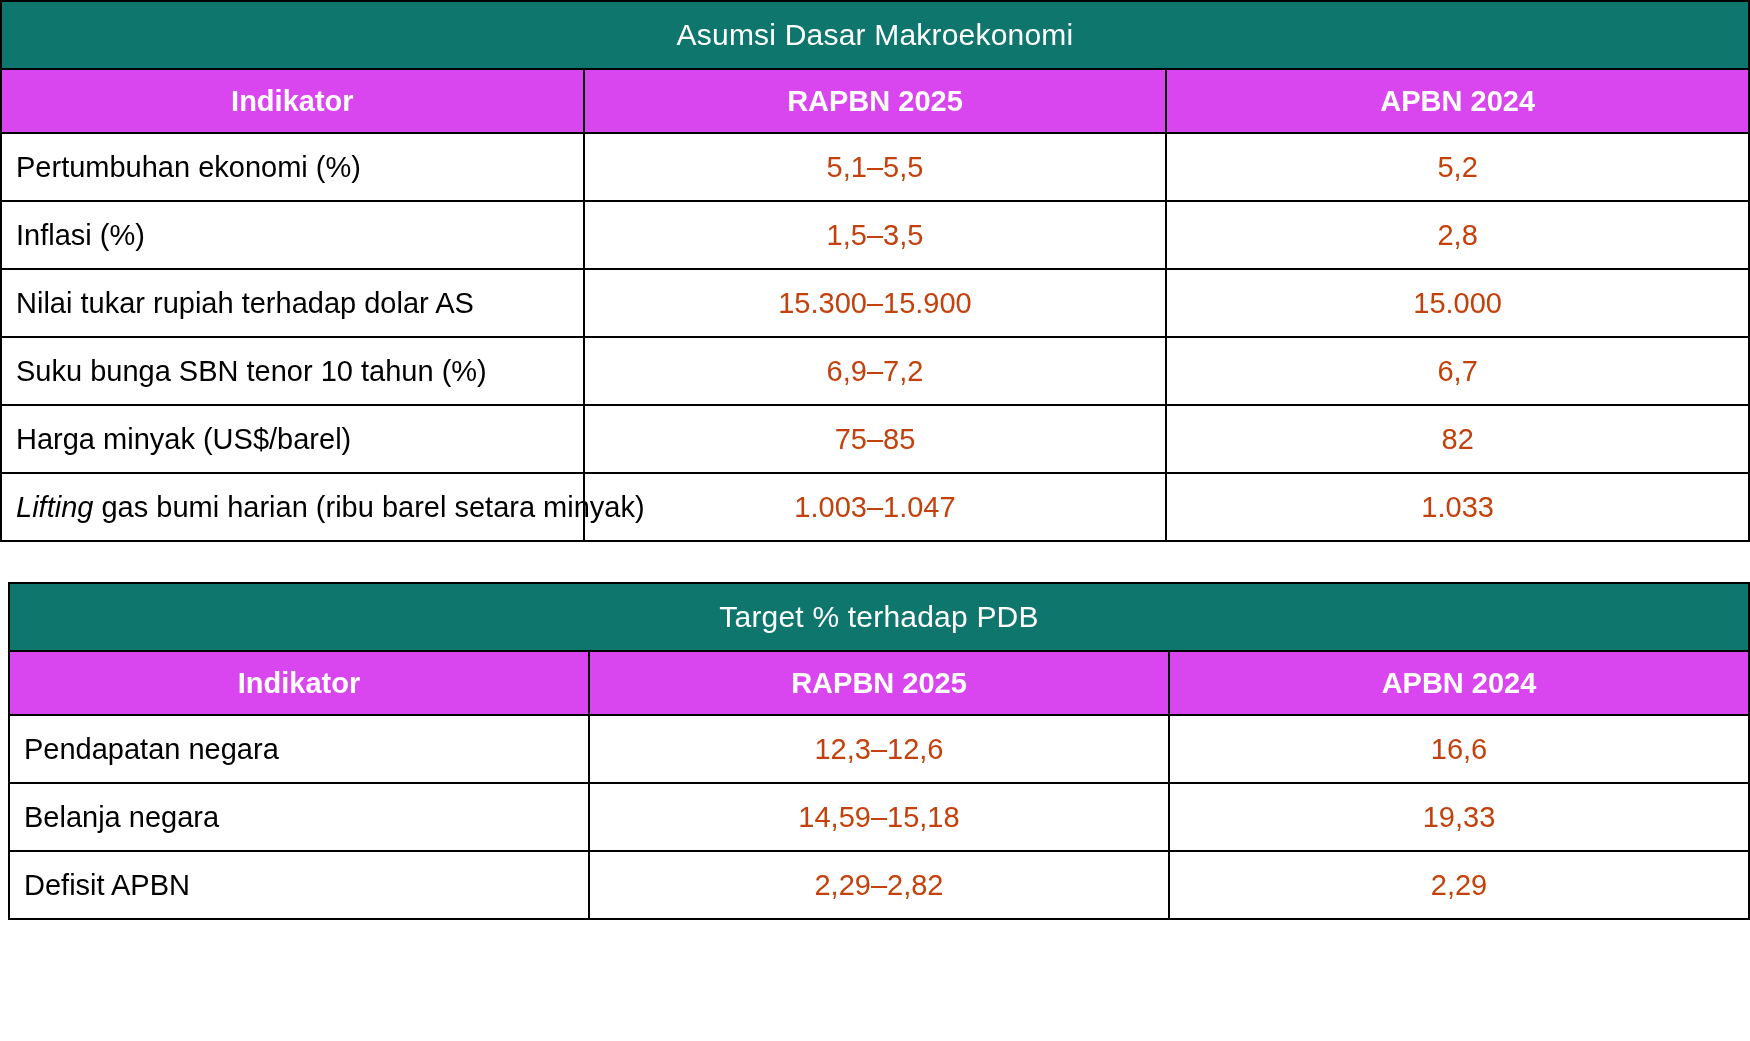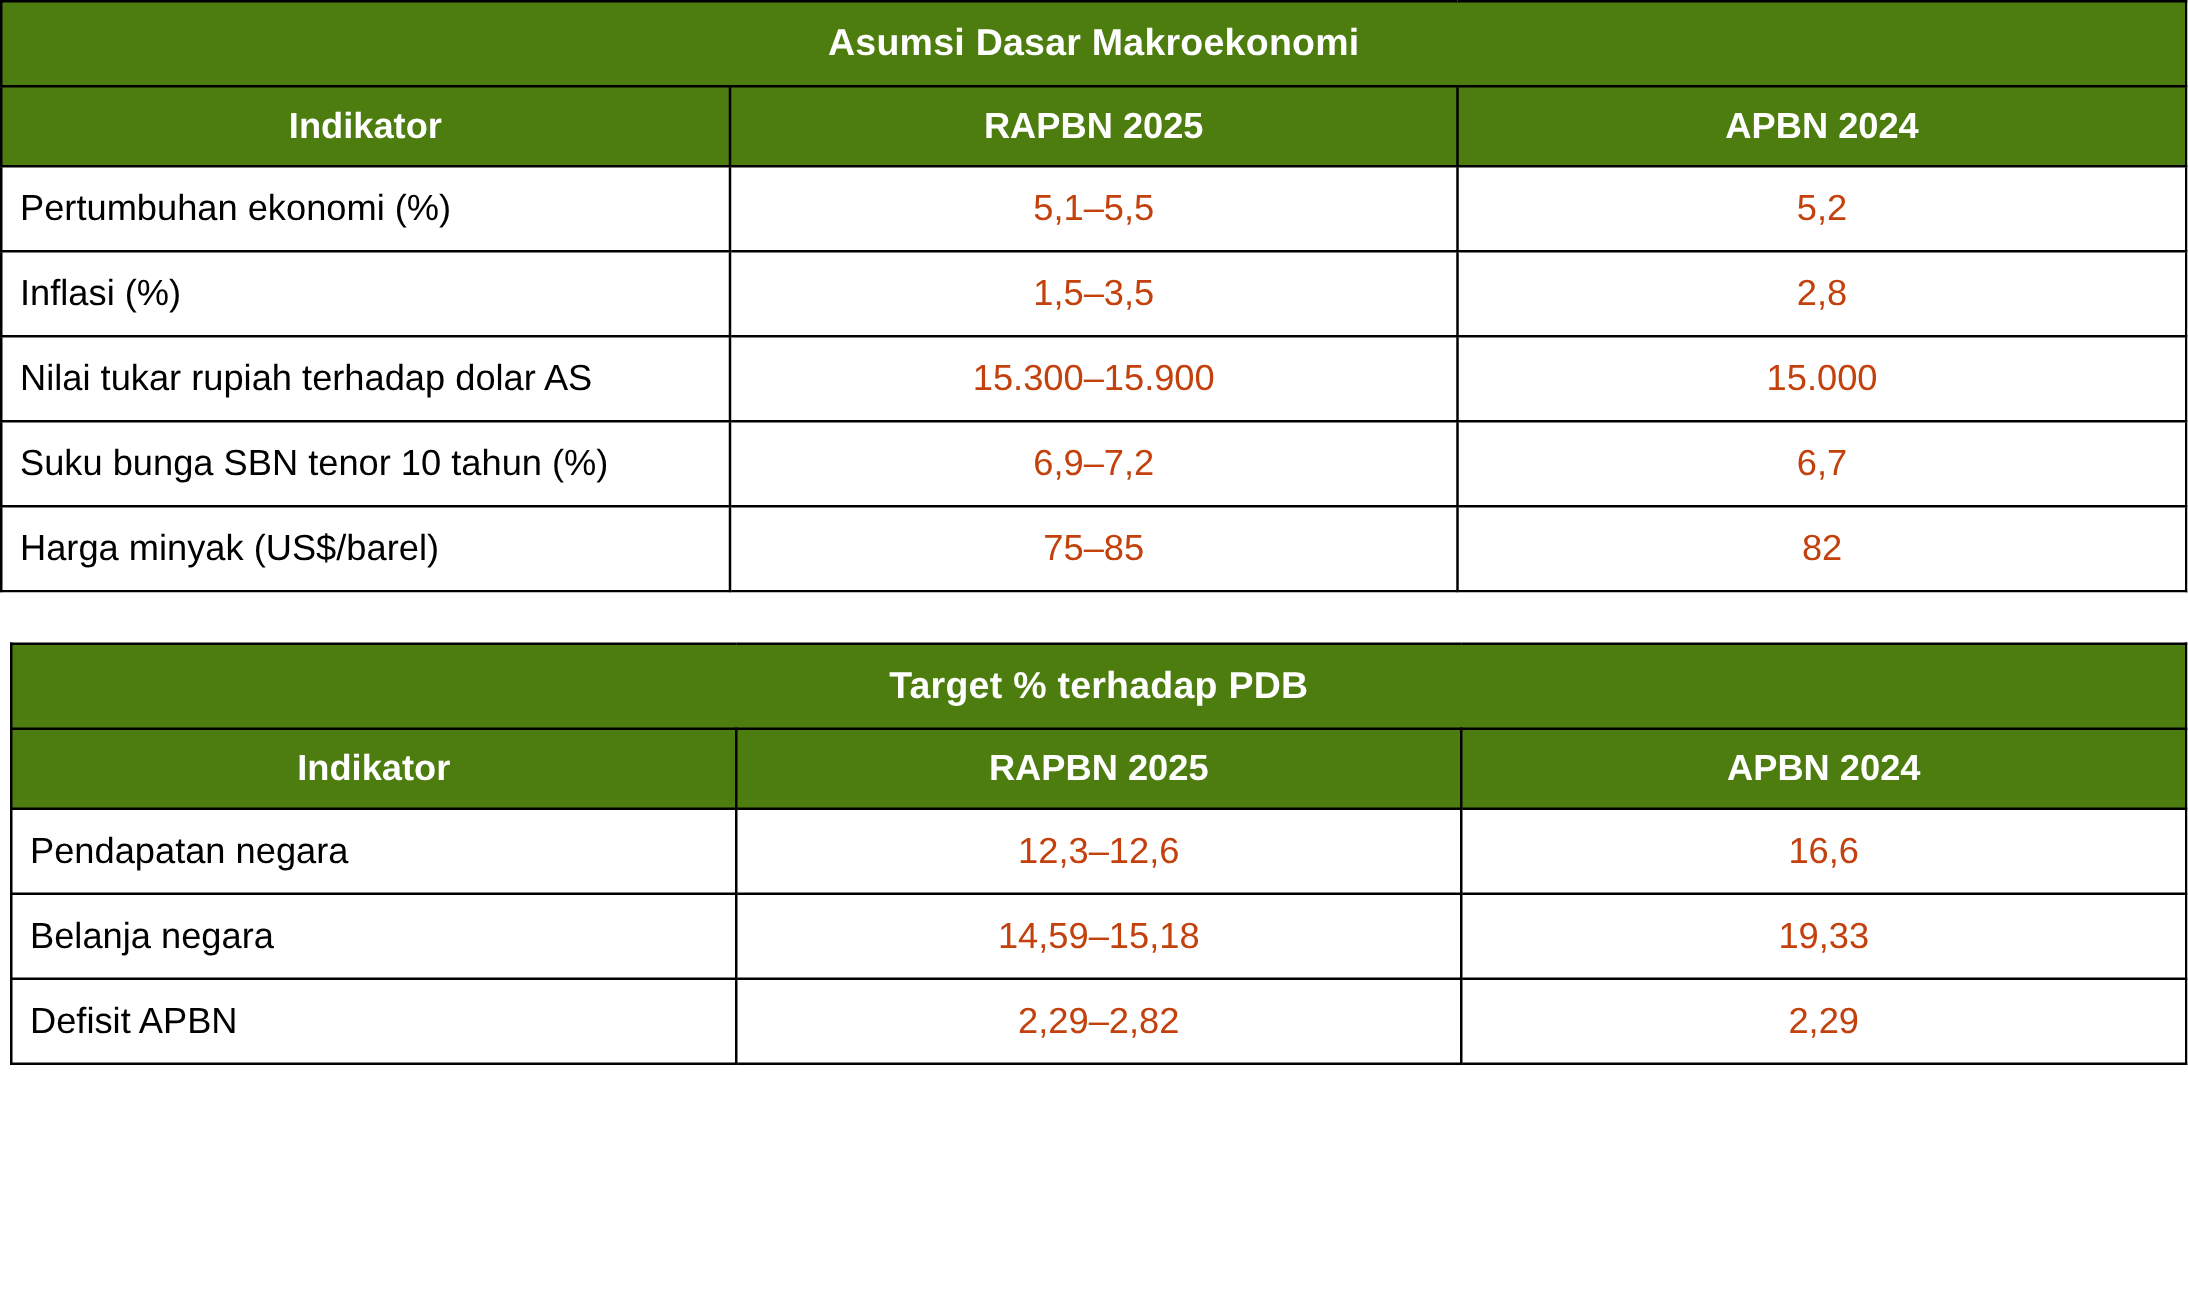--- a/index.html
+++ b/index.html
@@ -24,30 +24,30 @@
     border-collapse: collapse;
     table-layout: fixed;
     width: 1750px;
   }
   table.tbl td, table.tbl th {
     border: 2px solid #000000;
     padding: 0;
     margin: 0;
   }
   .title-cell {
-    background: #4d7c0f;
+    background: #0f766e;
     color: #ffffff;
     font-size: 30px;
-    font-weight: bold;
+    font-weight: normal;
     text-align: center;
     height: 66px;
     letter-spacing: 0.2px;
   }
   .hdr-cell {
-    background: #4d7c0f;
+    background: #d946ef;
     color: #ffffff;
     font-size: 29px;
     font-weight: bold;
     text-align: center;
     height: 62px;
   }
   .lbl-cell {
     color: #000000;
     font-size: 29px;
     font-weight: normal;
@@ -113,20 +113,25 @@
       <tr>
         <td class="lbl-cell"><span>Suku bunga SBN tenor 10 tahun (%)</span></td>
         <td class="val-cell">6,9–7,2</td>
         <td class="val-cell">6,7</td>
       </tr>
       <tr>
         <td class="lbl-cell"><span>Harga minyak (US$/barel)</span></td>
         <td class="val-cell">75–85</td>
         <td class="val-cell">82</td>
       </tr>
+      <tr>
+        <td class="lbl-cell"><span class="ital">Lifting</span><span> gas bumi harian (ribu barel setara minyak)</span></td>
+        <td class="val-cell">1.003–1.047</td>
+        <td class="val-cell">1.033</td>
+      </tr>
     </tbody>
   </table>
 
   <div class="gap"></div>
 
   <div class="table2-wrap">
     <table class="tbl">
       <tbody>
         <tr>
           <td class="title-cell" colspan="3">Target % terhadap PDB</td>

